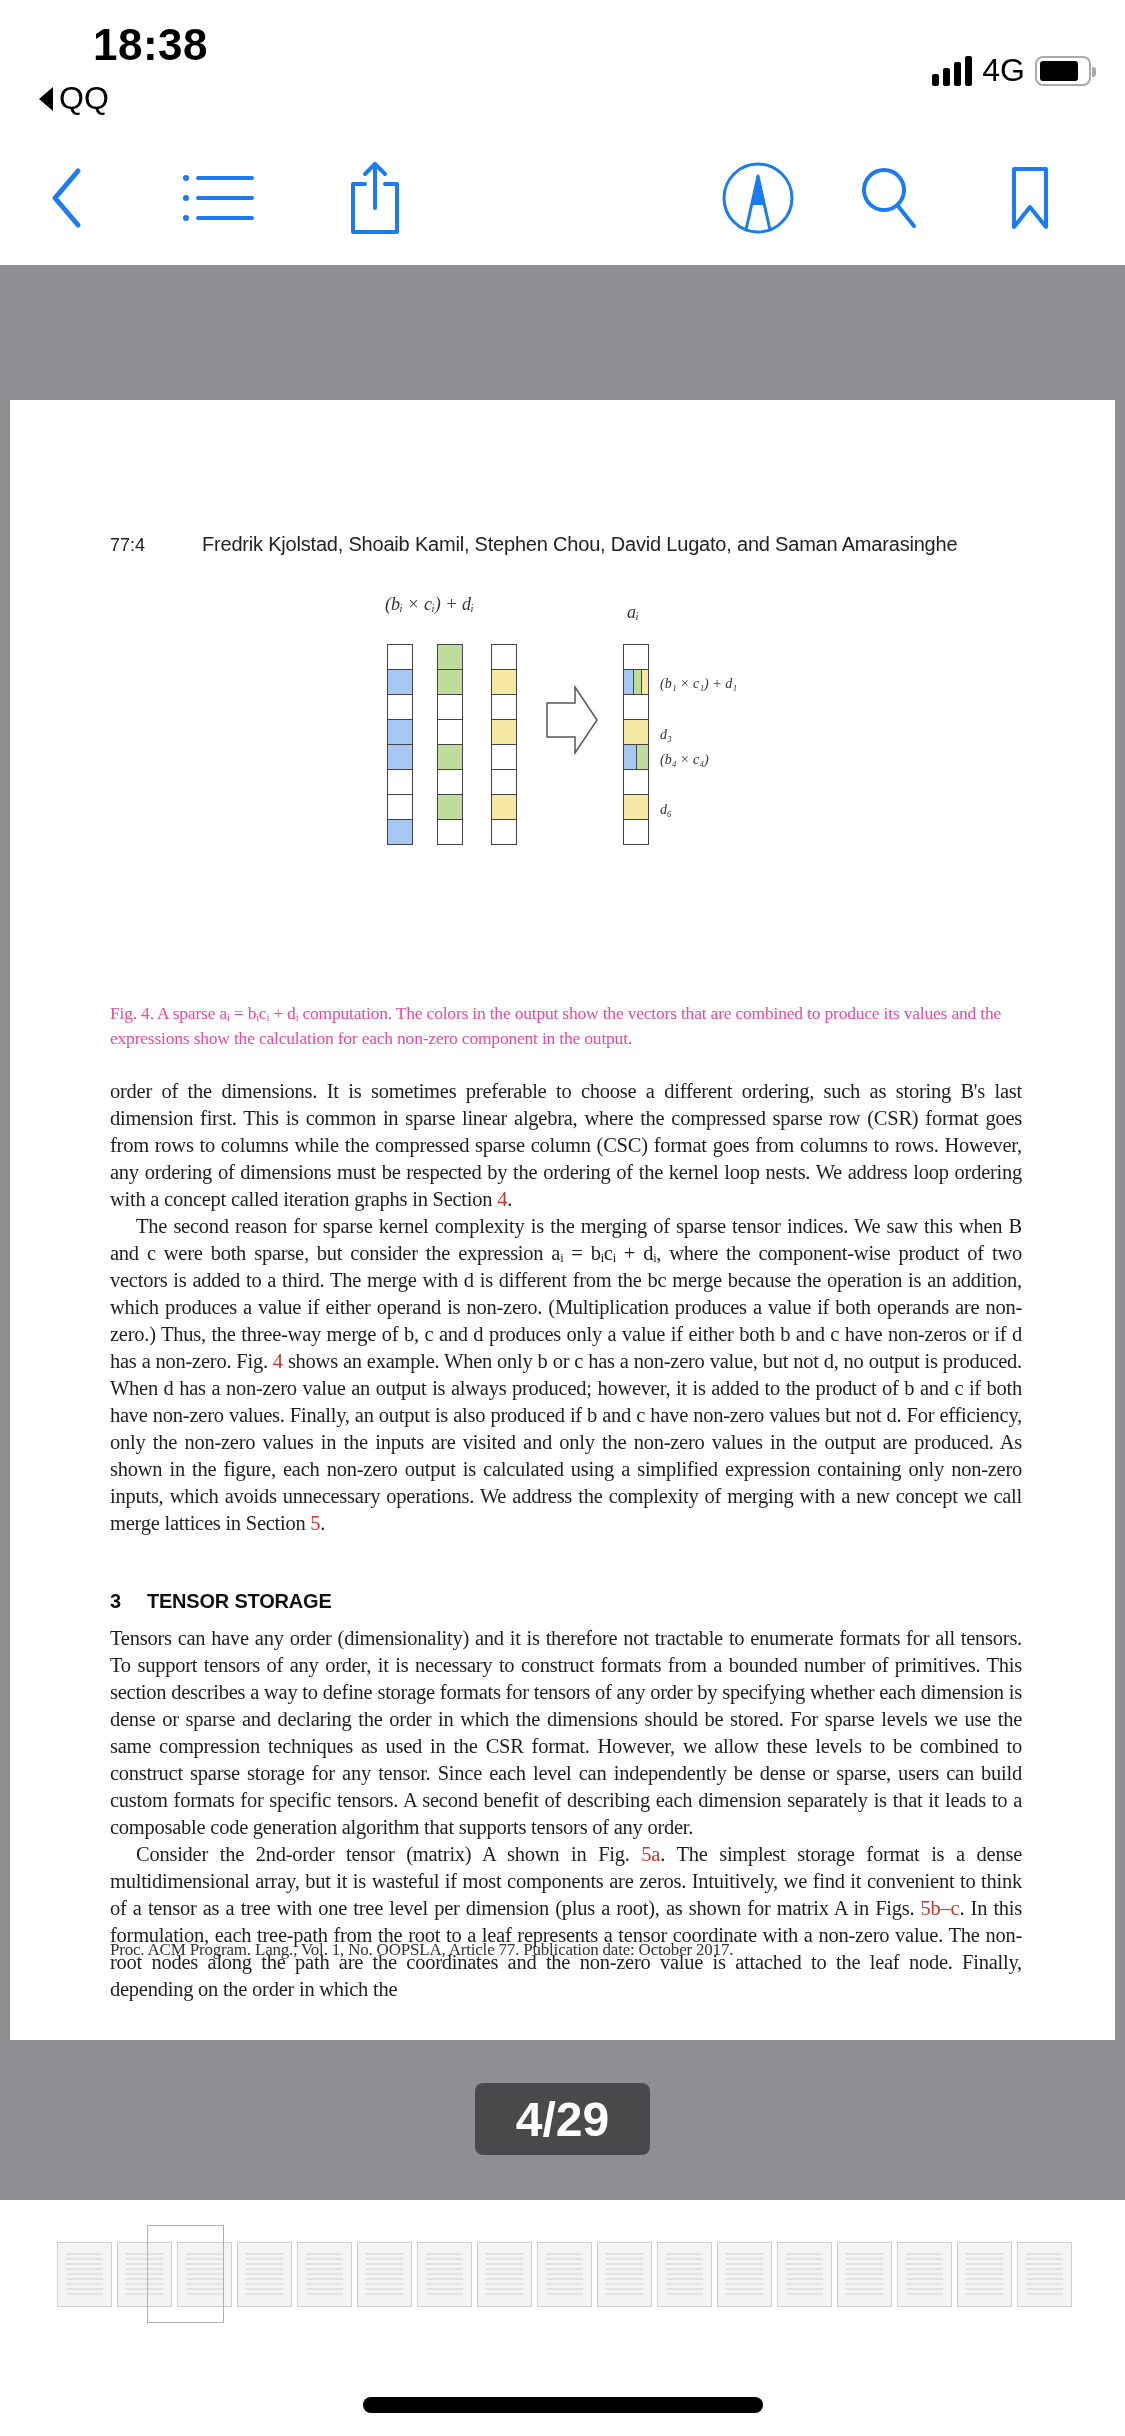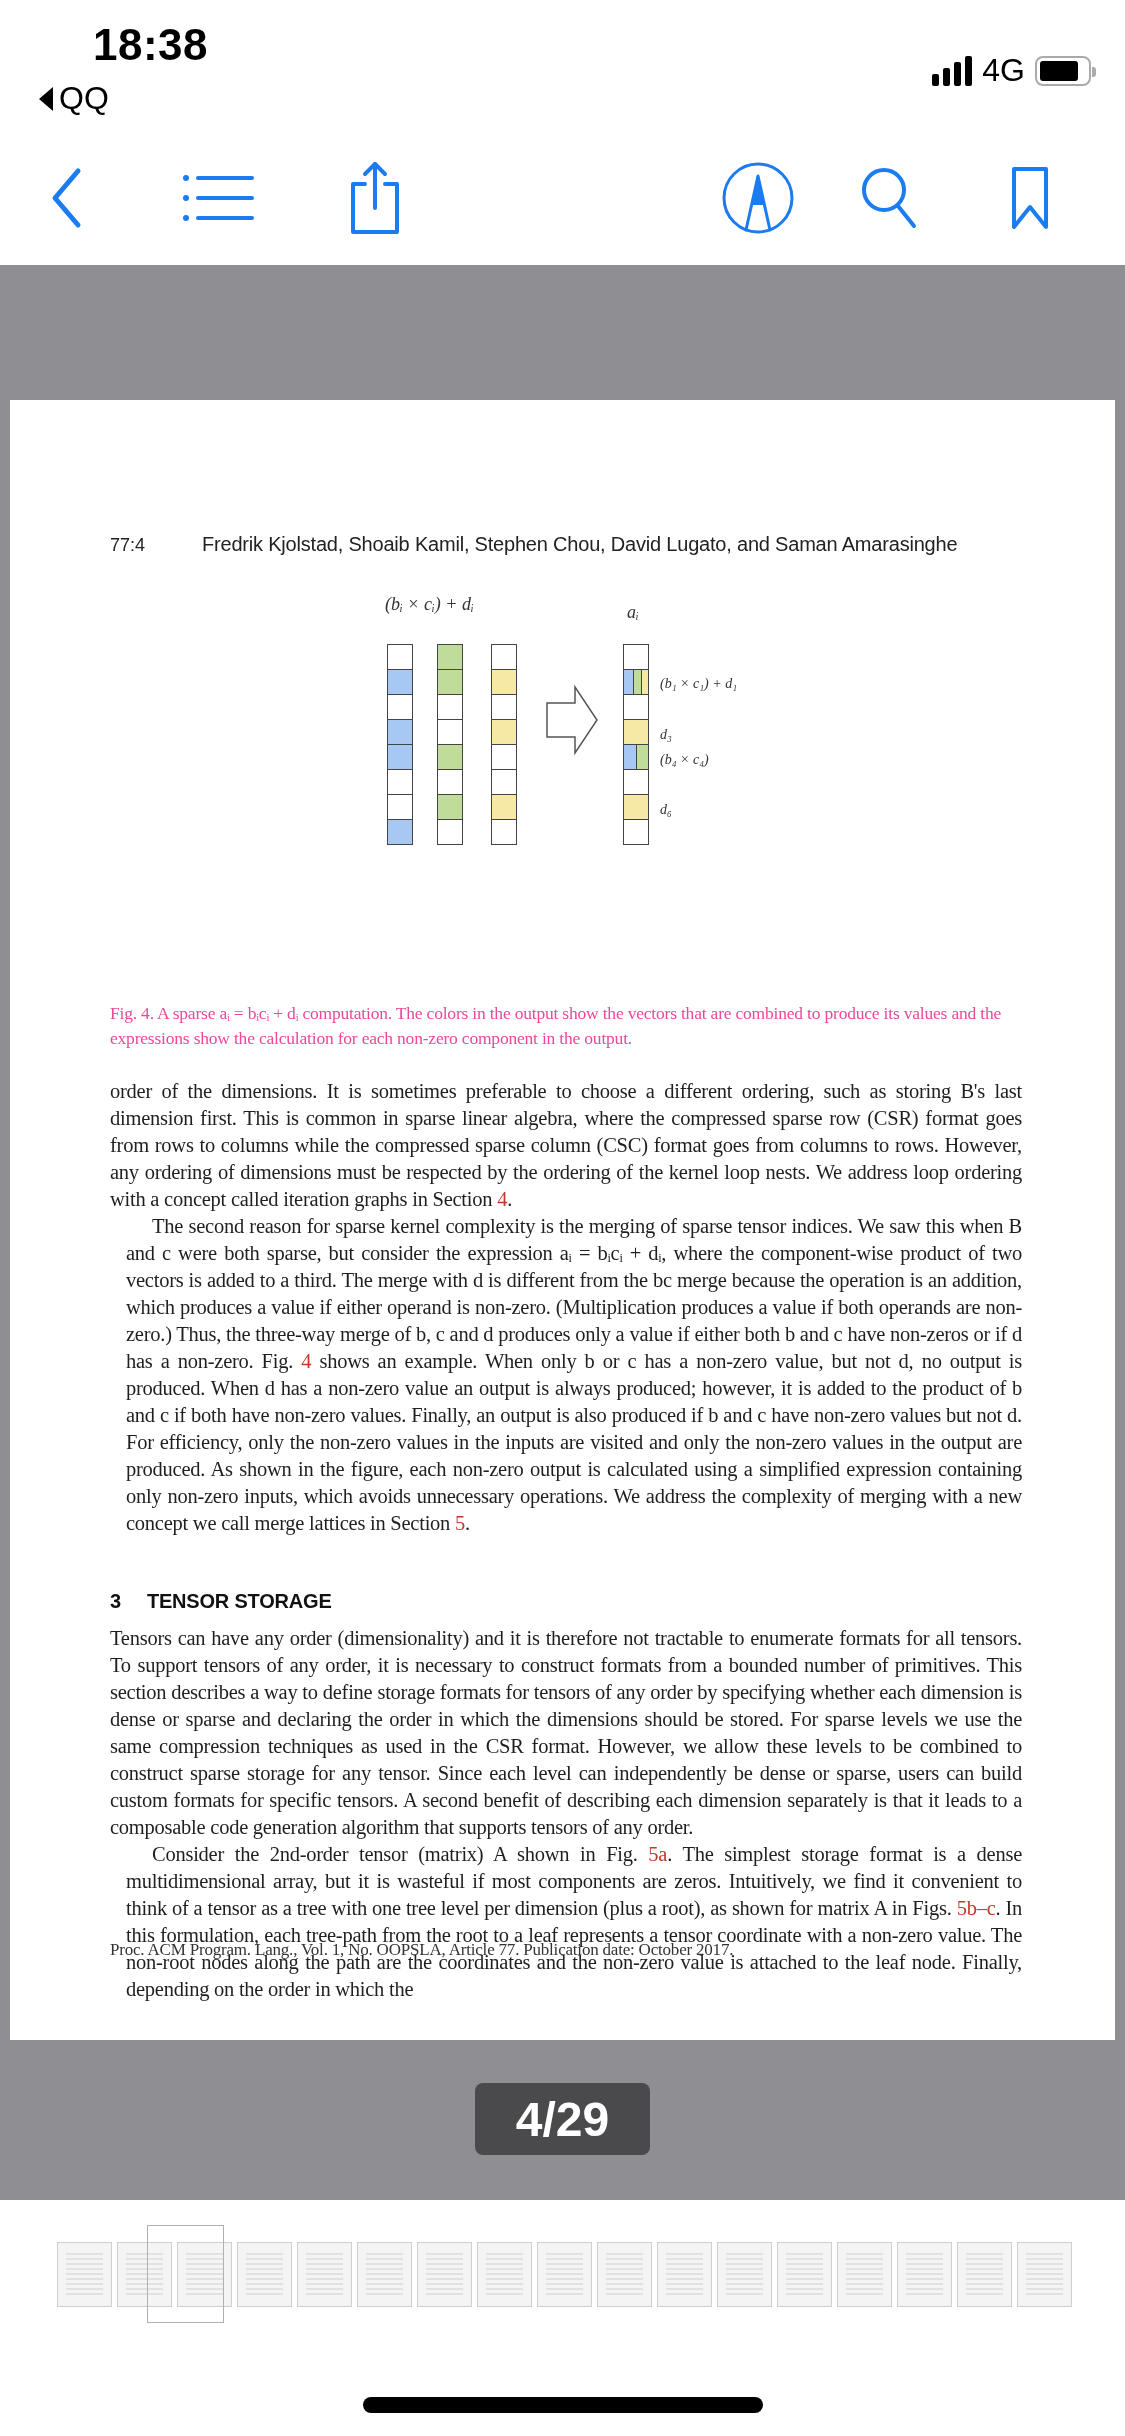--- a/index.html
+++ b/index.html
@@ -43,21 +43,21 @@
   .yellow { background: #f6e9a6; }
   .split { display: flex; }
   .split span { height: 100%; }
   .fig-label { position: absolute; white-space: nowrap; }
   .arrow { position: absolute; left: 175px; top: 95px; }
 
   .caption { position: absolute; left: 100px; top: 588px; width: 912px; font-family: Liberation Serif, serif; font-size: 17.5px; line-height: 25px; color: #ec4899; letter-spacing: -0.2px; margin-top: 13px; }
 
   .body-text { position: absolute; left: 100px; width: 912px; font-size: 20.5px; line-height: 27px; color: #1f1f1f; text-align: justify; letter-spacing: -0.25px; }
   .body-text p { margin: 0; }
-  .body-text p.indent { text-indent: 26px; margin-left: 16px; }
+  .body-text p.indent { text-indent: 26px; }
   .ref { color: #c0392b; }
   .section-head { position: absolute; left: 100px; top: 1190px; font-family: "Liberation Sans", sans-serif; font-size: 20px; font-weight: 700; color: #111; letter-spacing: -0.2px; }
   .section-head .num { margin-right: 26px; }
   .footer { position: absolute; left: 100px; top: 1540px; font-size: 17px; color: #333; letter-spacing: -0.2px; }
 
   
   .thumbs { position: absolute; left: 0; top: 2200px; width: 1125px; height: 236px; background: #fff; }
   .thumb-row { position: absolute; left: 57px; top: 42px; display: flex; gap: 5px; }
   .thumb { width: 55px; height: 65px; border: 1px solid #cfcfcf; background: #f4f4f4; position: relative; cursor: pointer; }
   .thumb .lines { position: absolute; left: 8px; right: 8px; top: 10px; bottom: 8px; background: repeating-linear-gradient(#e2e2e2 0 2px, #f4f4f4 2px 5px); }

